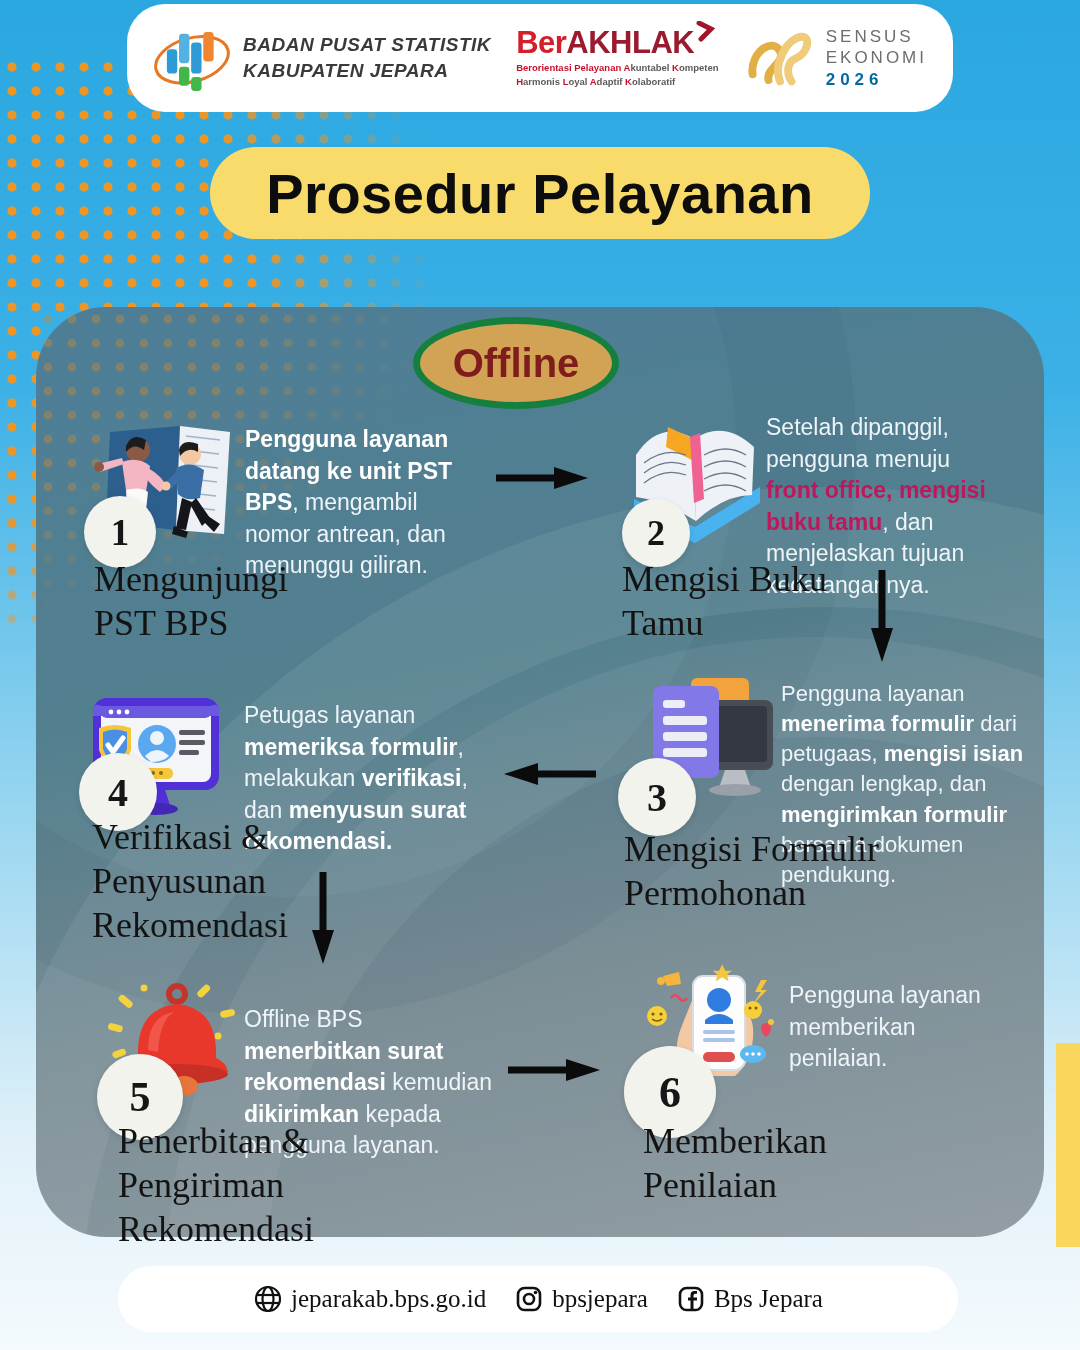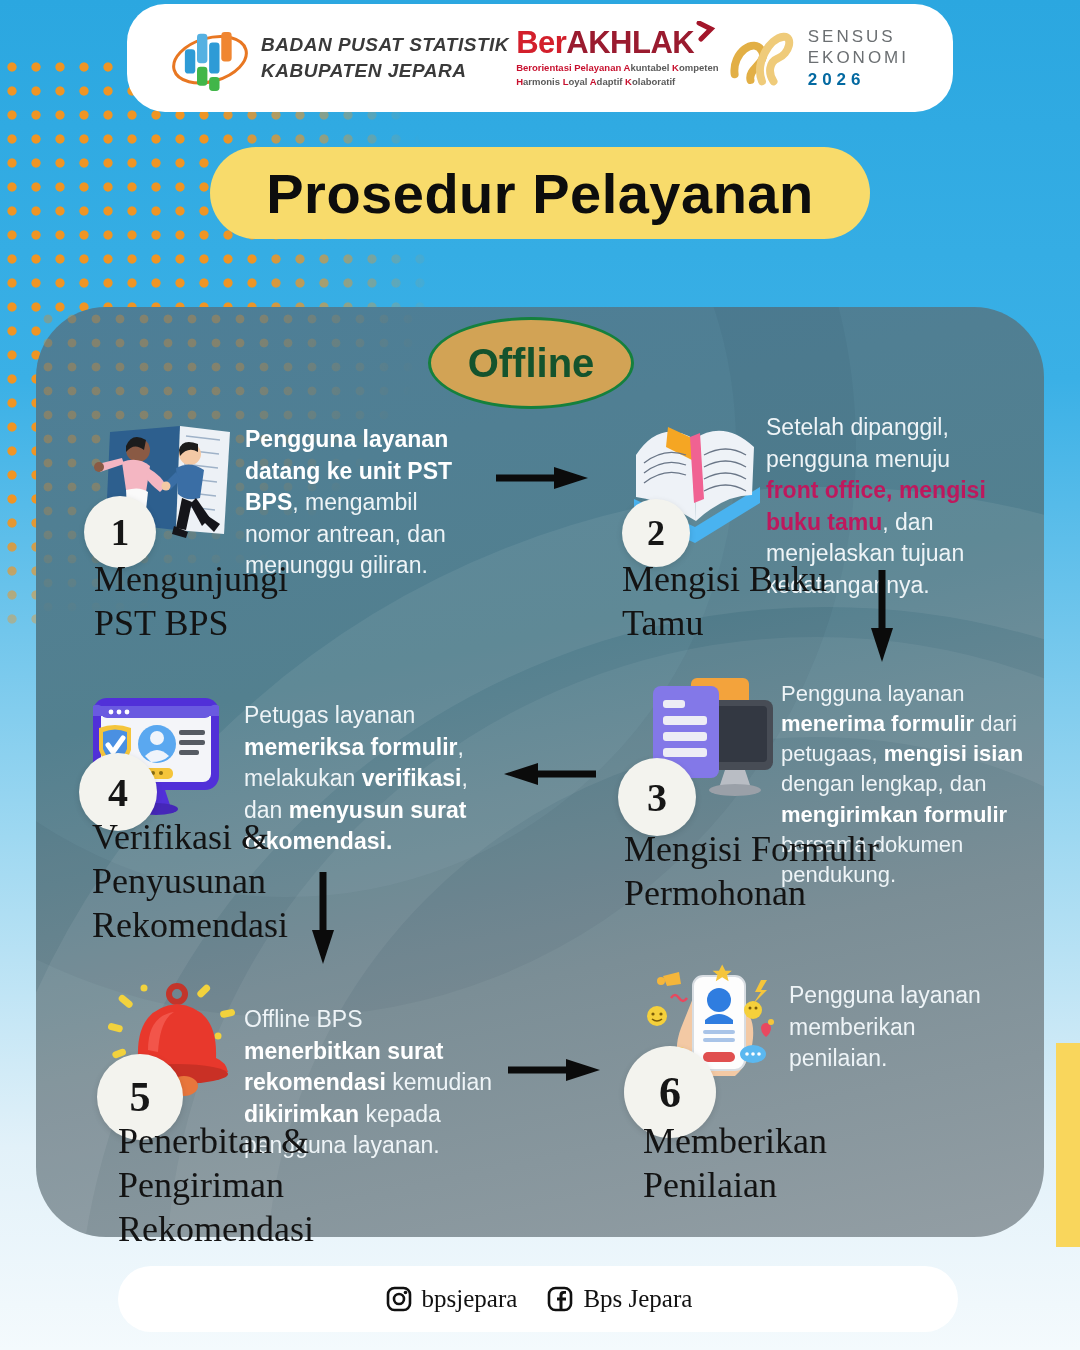--- a/index.html
+++ b/index.html
@@ -20,21 +20,21 @@
   .dots-over{
     position:absolute;left:36px;top:307px;width:470px;height:330px;z-index:3;opacity:.38;
     background-image:radial-gradient(circle,#D88A2E 4px,rgba(216,138,46,0) 4.8px);
     background-size:24px 24px;
     -webkit-mask-image:radial-gradient(ellipse 520px 420px at 0% 0%,#000 0%,#000 40%,transparent 75%);
     mask-image:radial-gradient(ellipse 520px 420px at 0% 0%,#000 0%,#000 40%,transparent 75%);
   }
   
   .header-card{
     left:127px;top:4px;width:826px;height:108px;border-radius:38px;background:#ffffff;
-    display:flex;align-items:center;justify-content:space-between;padding:0 44px;box-sizing:border-box;z-index:10;
+    display:flex;align-items:center;justify-content:space-between;padding:0 26px;box-sizing:border-box;z-index:10;
   }
   .bps-block{display:flex;align-items:center;gap:12px;}
   .bps-name{font-style:italic;font-weight:700;font-size:19px;line-height:1.35;color:#3a3a3a;letter-spacing:.5px;}
   .berakhlak-block{display:flex;flex-direction:column;align-items:flex-start;line-height:1;}
   .berakhlak-title{font-weight:800;font-size:31px;letter-spacing:-.5px;display:flex;align-items:flex-start;}
   .berakhlak-tagline{font-size:9.5px;line-height:1.35;margin-top:4px;font-weight:700;}
   .sensus-block{display:flex;align-items:center;gap:10px;}
   .sensus-text{font-size:17px;letter-spacing:3px;color:#6b6f72;line-height:1.25;font-weight:500;}
   .sensus-year{color:#0369a1;font-weight:700;letter-spacing:5px;font-size:17px;}
   
@@ -47,24 +47,24 @@
   .panel{
     left:36px;top:307px;width:1008px;height:930px;border-radius:70px;z-index:2;overflow:hidden;
     background:linear-gradient(168deg,#4D7E97 0%,#53808F 38%,#7B8E96 68%,#939EA4 100%);
   }
   .ring{position:absolute;border-radius:50%;}
   .ring1{width:1500px;height:1500px;border:120px solid rgba(255,255,255,0.07);left:-80px;top:180px;}
   .ring2{width:1100px;height:1100px;border:100px solid rgba(255,255,255,0.06);left:130px;top:330px;}
   .ring3{width:900px;height:900px;border:120px solid rgba(10,40,60,0.05);left:-320px;top:-430px;}
   
   .offline{
-    left:428px;top:317px;width:206px;height:92px;border-radius:50%;
-    background:#D2A355;border:3px solid #15803d;box-sizing:border-box;z-index:6;
+    left:413px;top:317px;width:206px;height:92px;border-radius:50%;
+    background:#D2A355;border:7px solid #15803d;box-sizing:border-box;z-index:6;
     display:flex;align-items:center;justify-content:center;
-    font-size:40px;font-weight:800;color:#14532d;
+    font-size:40px;font-weight:800;color:#7f1d1d;
   }
   .yellow-bar{left:1056px;top:1043px;width:24px;height:204px;background:#F9D65C;z-index:1;}
   
   .num-circle{
     border-radius:50%;background:#F3F3EE;color:#161616;z-index:6;
     display:flex;align-items:center;justify-content:center;
     font-family:"Liberation Serif",serif;font-weight:700;
     box-shadow:0 2px 6px rgba(0,0,0,.12);
   }
   .step-label{
@@ -319,20 +319,29 @@
     <circle cx="136" cy="64" r="3" fill="#F5C53B"></circle>
 </svg>
 <div class="num-circle abs" style="left:624px;top:1046px;width:92px;height:92px;font-size:44px;">6</div>
 <div class="step-label abs" style="left:643px;top:1120px;">Memberikan
 Penilaian</div>
 <div class="step-desc abs" style="left:789px;top:980px;width:230px;"><span>Pengguna layanan memberikan penilaian.</span></div>
 
 <div class="footer-pill abs">
   <div class="footer-item">
     <svg width="30" height="30" viewBox="0 0 30 30">
+      <circle cx="15" cy="15" r="12" fill="none" stroke="#111" stroke-width="2.2"></circle>
+      <ellipse cx="15" cy="15" rx="5.5" ry="12" fill="none" stroke="#111" stroke-width="2.2"></ellipse>
+      <line x1="3" y1="11" x2="27" y2="11" stroke="#111" stroke-width="2.2"></line>
+      <line x1="3" y1="19" x2="27" y2="19" stroke="#111" stroke-width="2.2"></line>
+    </svg>
+    <span>jeparakab.bps.go.id</span>
+  </div>
+  <div class="footer-item">
+    <svg width="30" height="30" viewBox="0 0 30 30">
       <rect x="4" y="4" width="22" height="22" rx="6.5" fill="none" stroke="#111" stroke-width="2.6"></rect>
       <circle cx="15" cy="15" r="5" fill="none" stroke="#111" stroke-width="2.6"></circle>
       <circle cx="21.5" cy="8.5" r="1.8" fill="#111"></circle>
     </svg>
     <span>bpsjepara</span>
   </div>
   <div class="footer-item">
     <svg width="30" height="30" viewBox="0 0 30 30">
       <rect x="4" y="4" width="22" height="22" rx="6.5" fill="none" stroke="#111" stroke-width="2.6"></rect>
       <path d="M17.5,26 L17.5,16.5 L21,16.5 L21,13.5 L17.5,13.5 L17.5,11.5 Q17.5,9.8 19.2,9.8 L21,9.8 L21,7 L18.4,7 Q14.5,7 14.5,11 L14.5,13.5 L12,13.5 L12,16.5 L14.5,16.5 L14.5,26 Z" fill="#111"></path>

